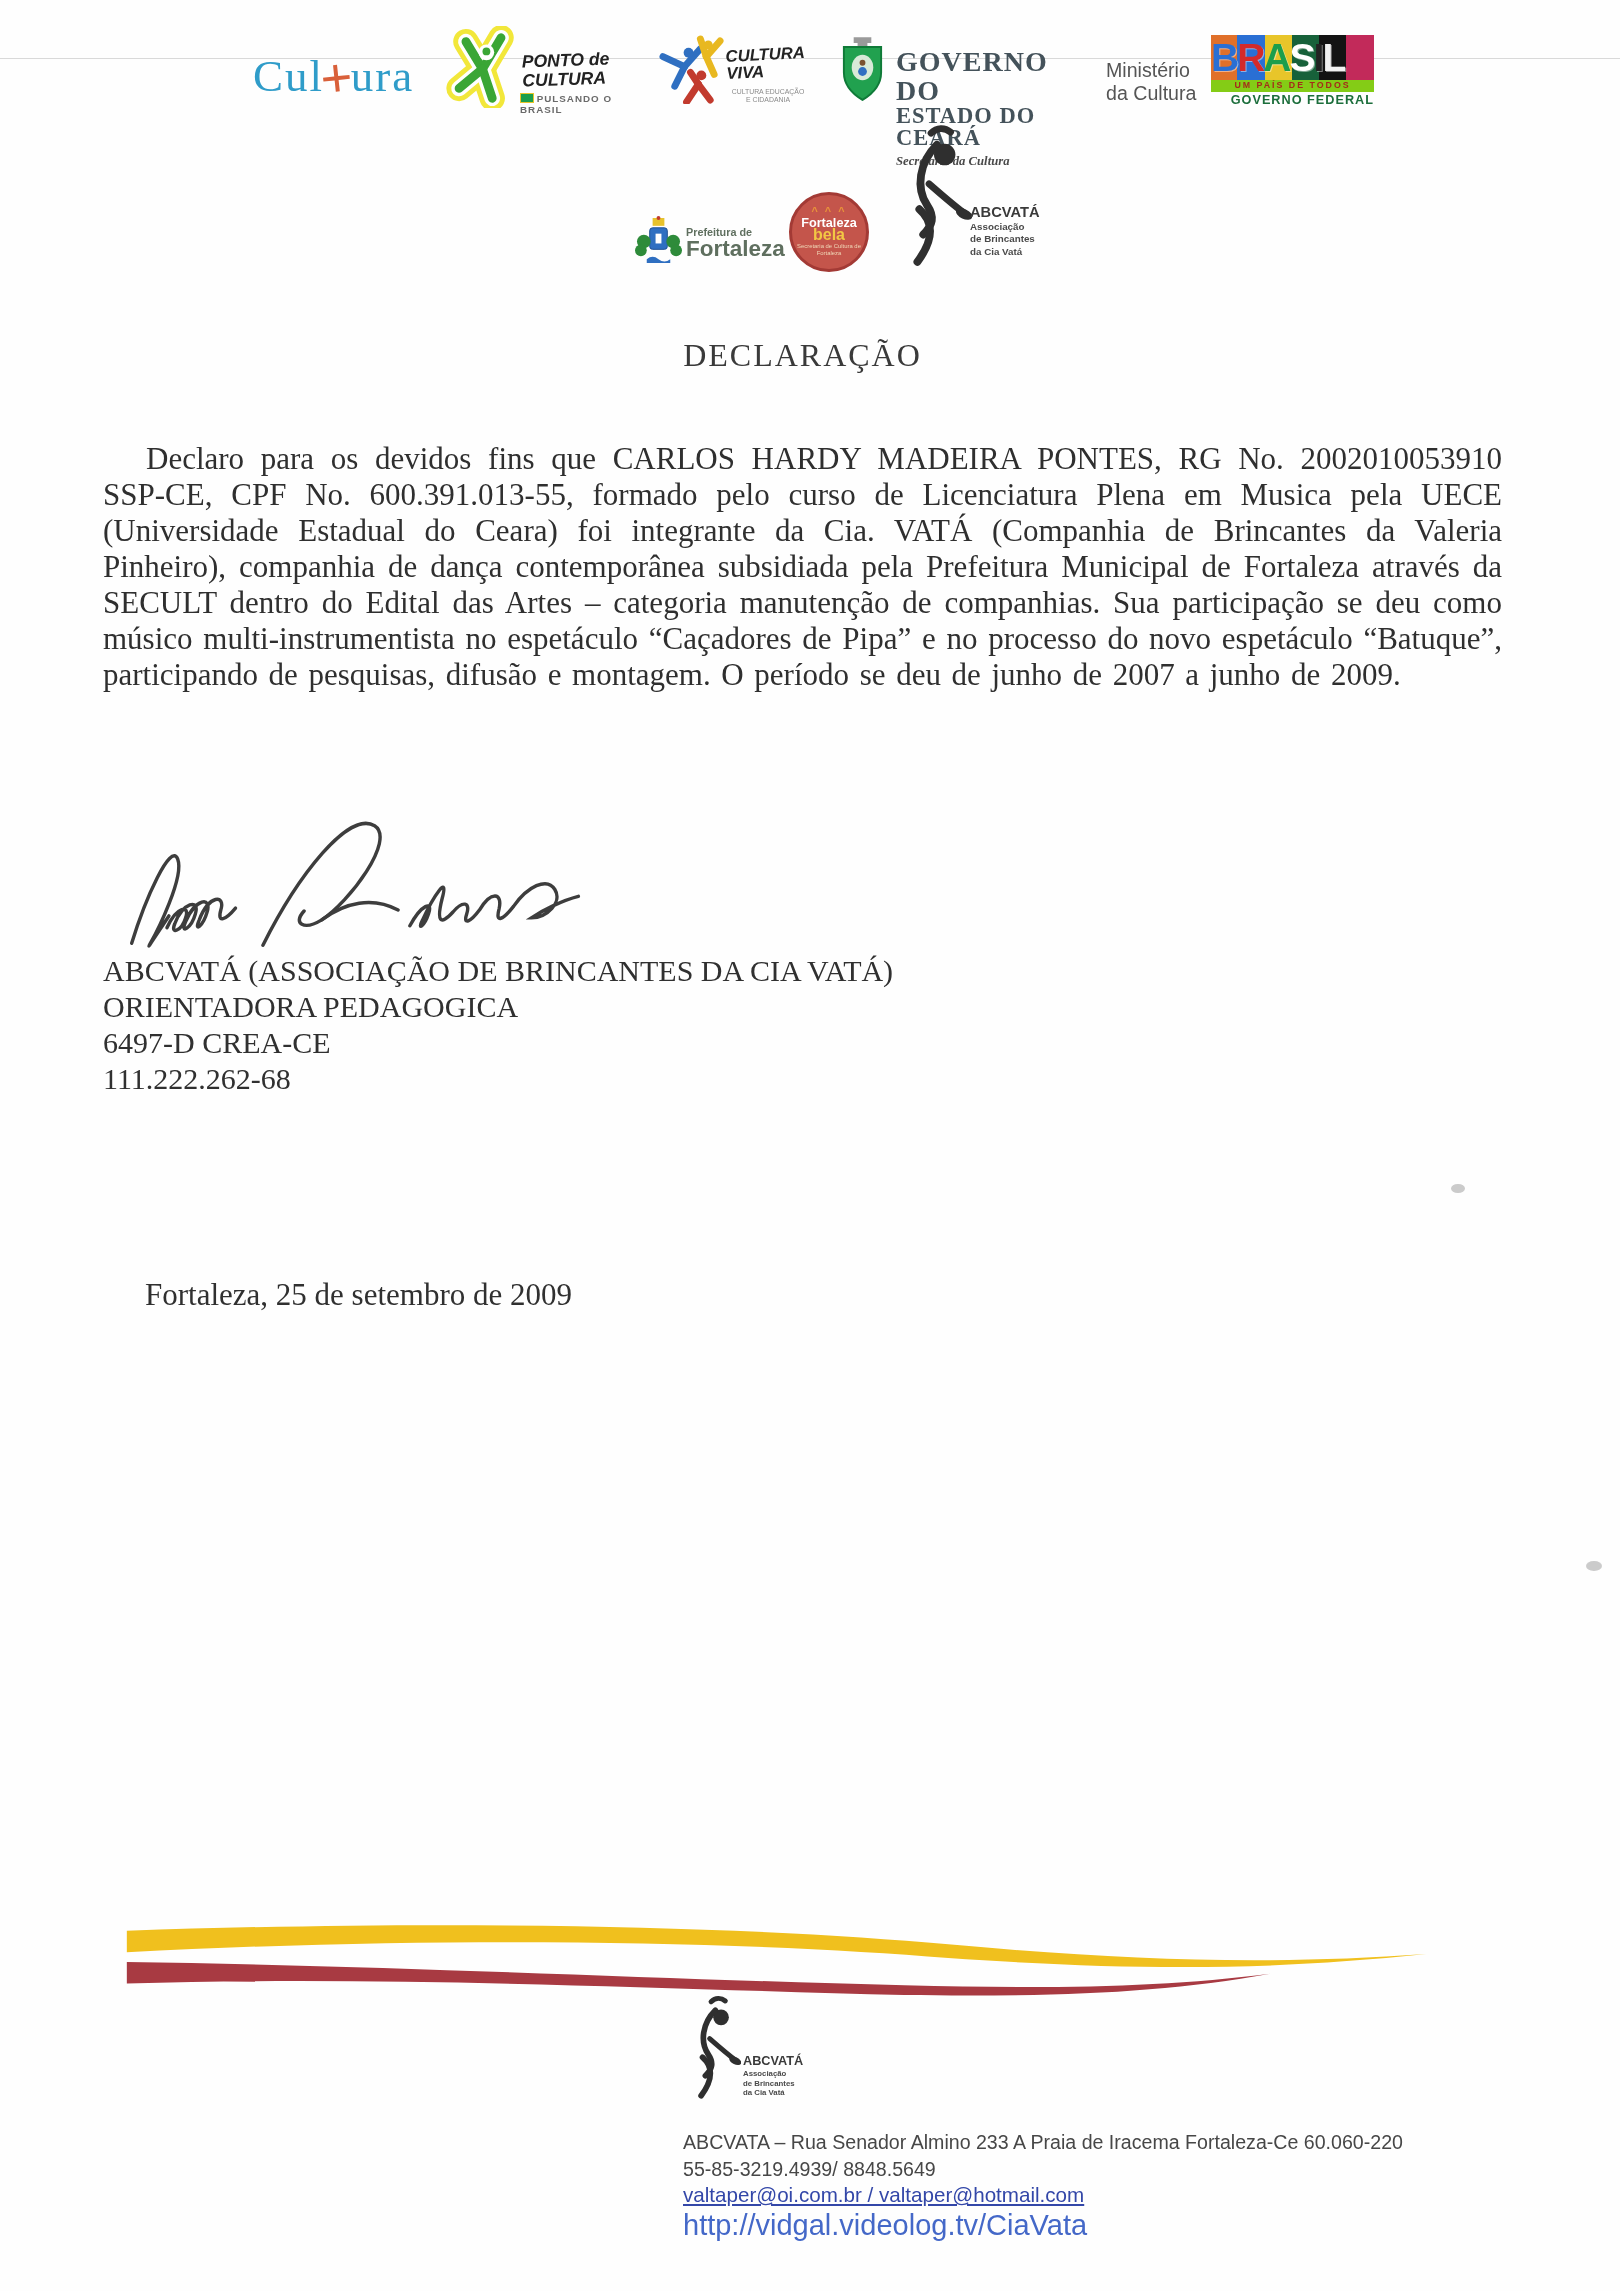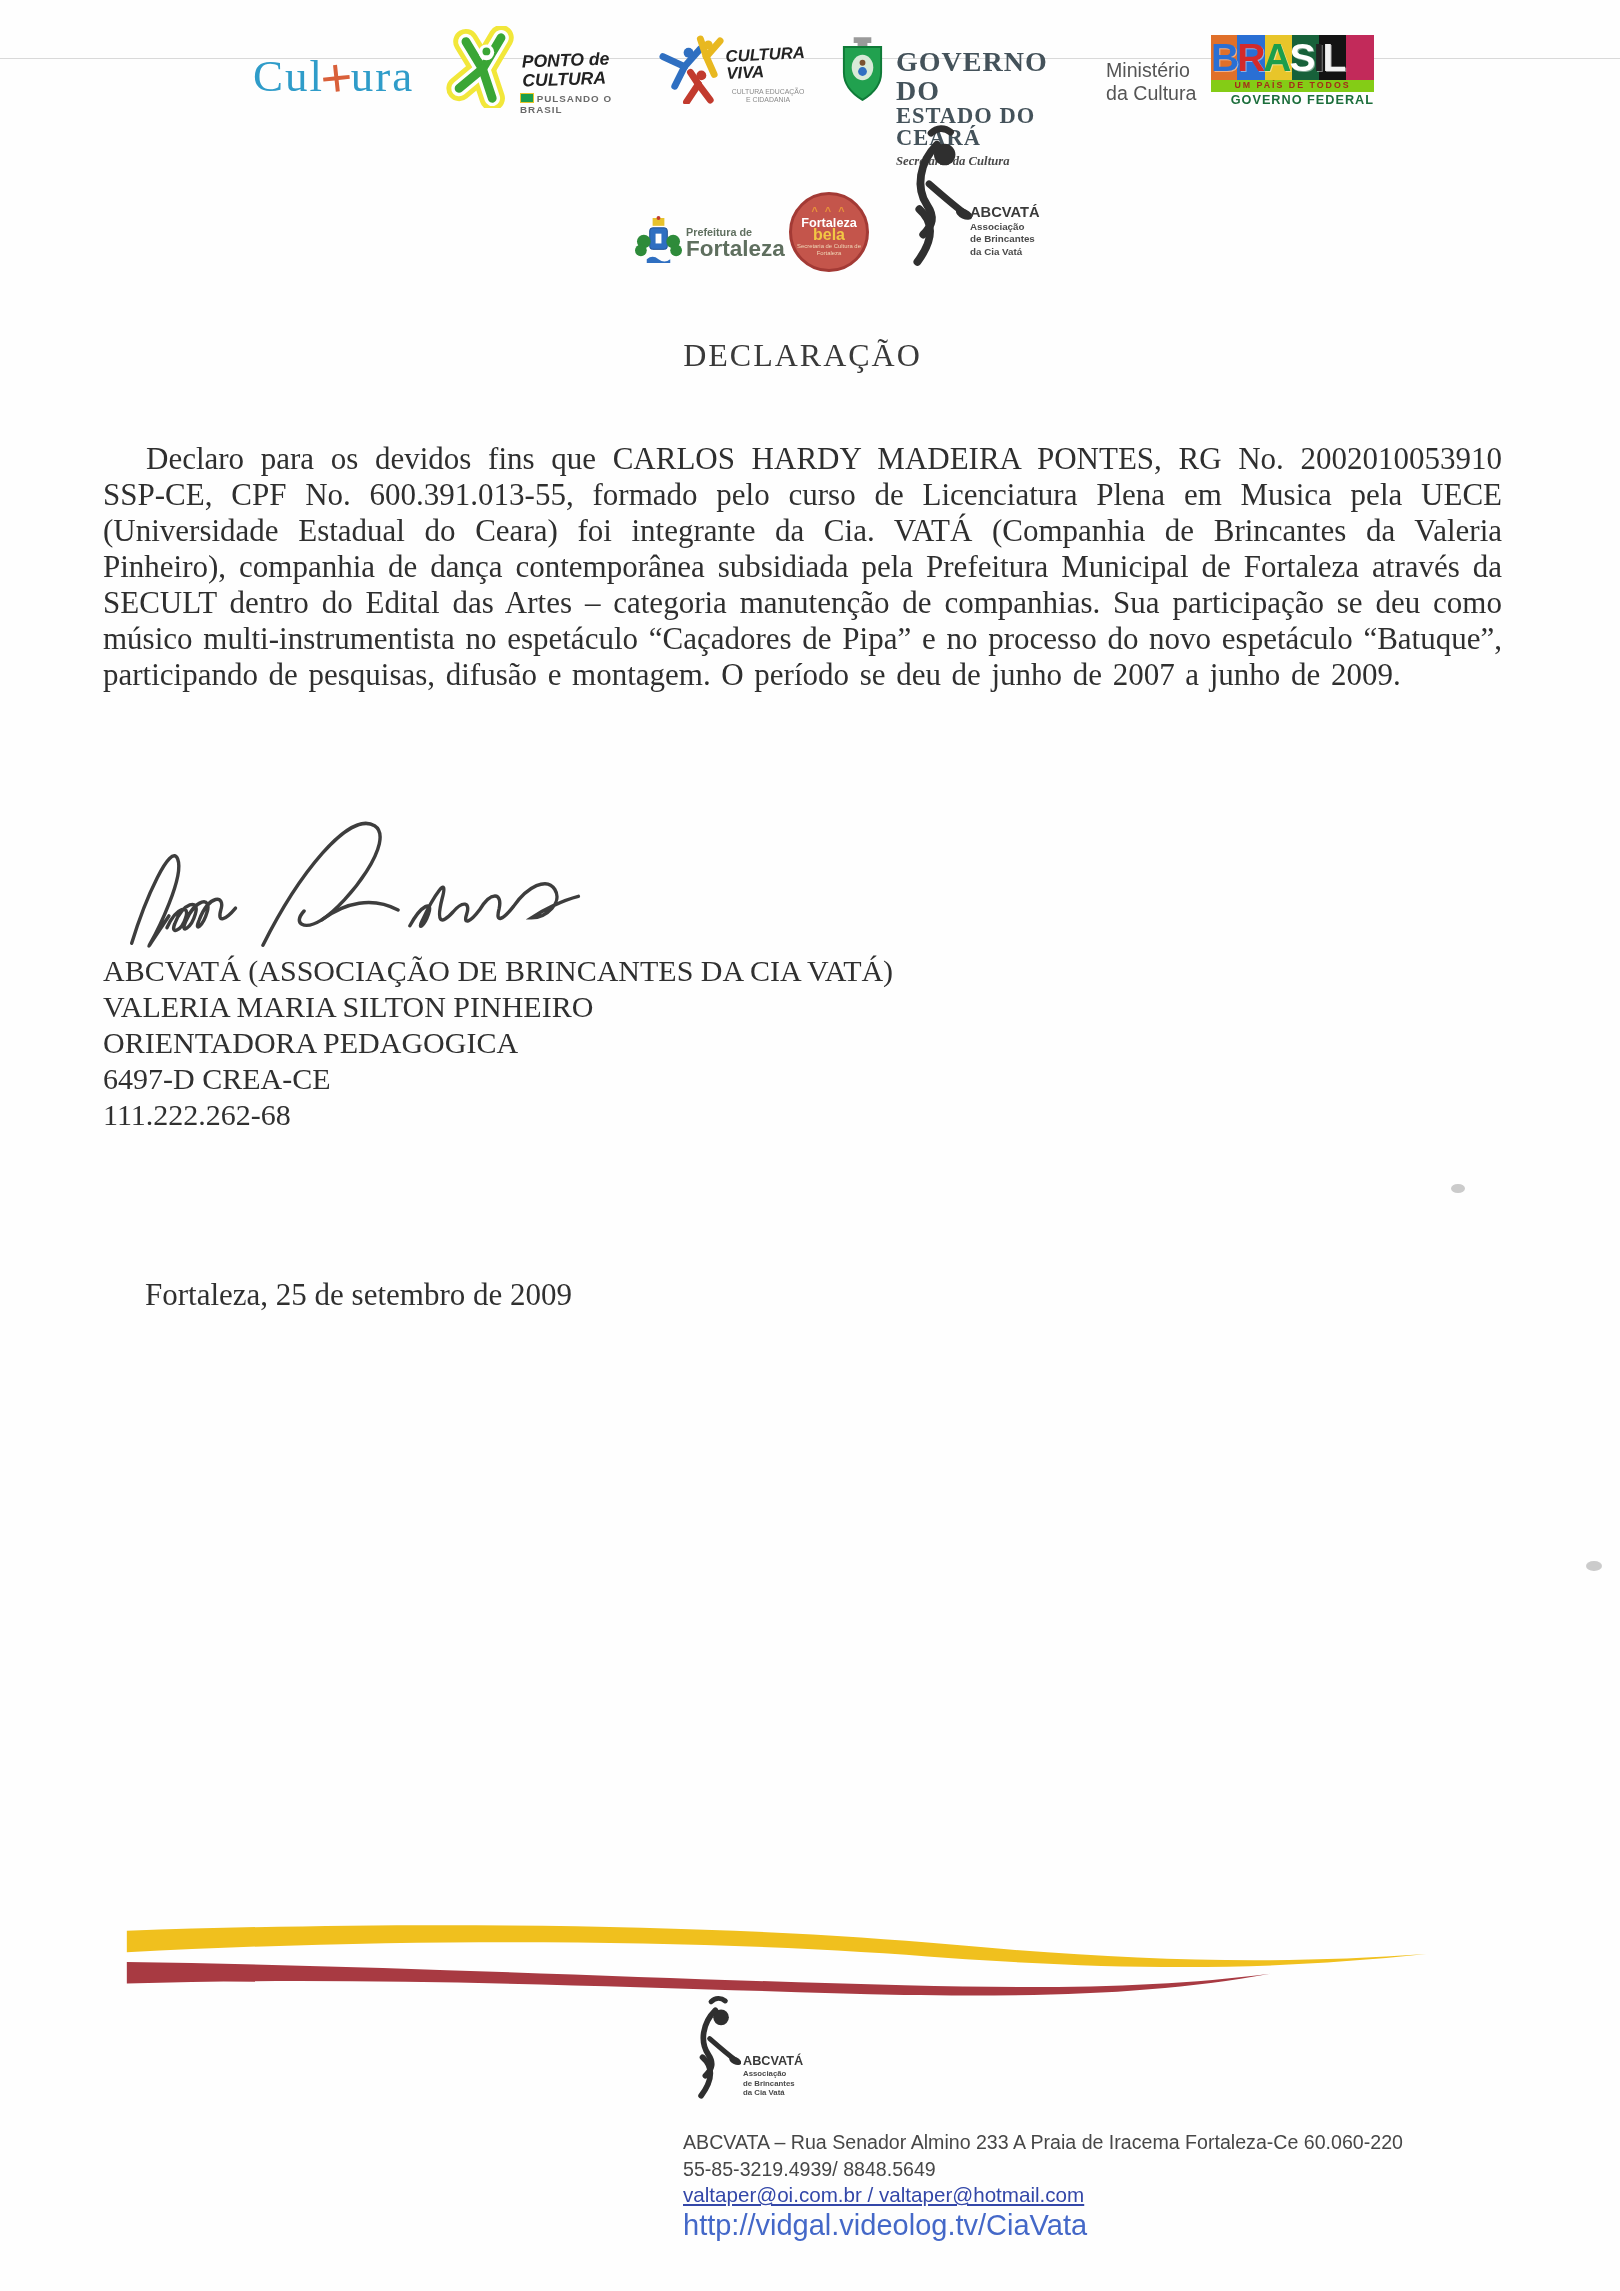--- a/index.html
+++ b/index.html
@@ -222,21 +222,20 @@
       <path d="M16,130 C30,84 56,26 63,44 C70,62 42,118 35,130 C29,140 42,120 54,102"></path>
       <path d="M52,114 C62,92 76,90 71,104 C67,117 55,122 60,110 C68,88 86,84 81,100 C77,114 65,122 71,108 C81,84 98,82 93,98 C89,112 79,120 85,106 C95,80 112,80 107,96 C103,110 112,106 122,94"></path>
       <path d="M150,132 C186,60 238,-6 264,10 C286,24 238,88 210,106 C192,117 180,110 192,97"></path>
       <path d="M210,106 C234,88 262,82 288,96"></path>
       <path d="M300,112 C312,90 324,86 319,100 C315,112 307,118 313,106 C324,82 340,58 333,84 C327,108 331,112 344,98 C354,86 362,88 358,100 C354,112 362,108 371,96 C383,76 395,78 391,95 C387,110 395,106 406,92 C420,72 440,62 448,75 C456,88 440,104 424,104 C436,96 456,86 472,82"></path>
     </g>
   </svg>
 
   <div class="abs sigblock">
     <div>ABCVATÁ (ASSOCIAÇÃO DE BRINCANTES DA CIA VATÁ)</div>
-    <div>VALERIA MARIA SILTON PINHEIRO</div>
     <div>ORIENTADORA PEDAGOGICA</div>
     <div>6497-D CREA-CE</div>
     <div>111.222.262-68</div>
   </div>
 
   <div class="abs dateline">Fortaleza, 25 de setembro de 2009</div>
 
   <div class="speck" style="left:1451px;top:1184px;width:13.7px;height:8.8px;"></div>
   <div class="speck" style="left:1586px;top:1561px;width:15.7px;height:9.8px;"></div>
 

